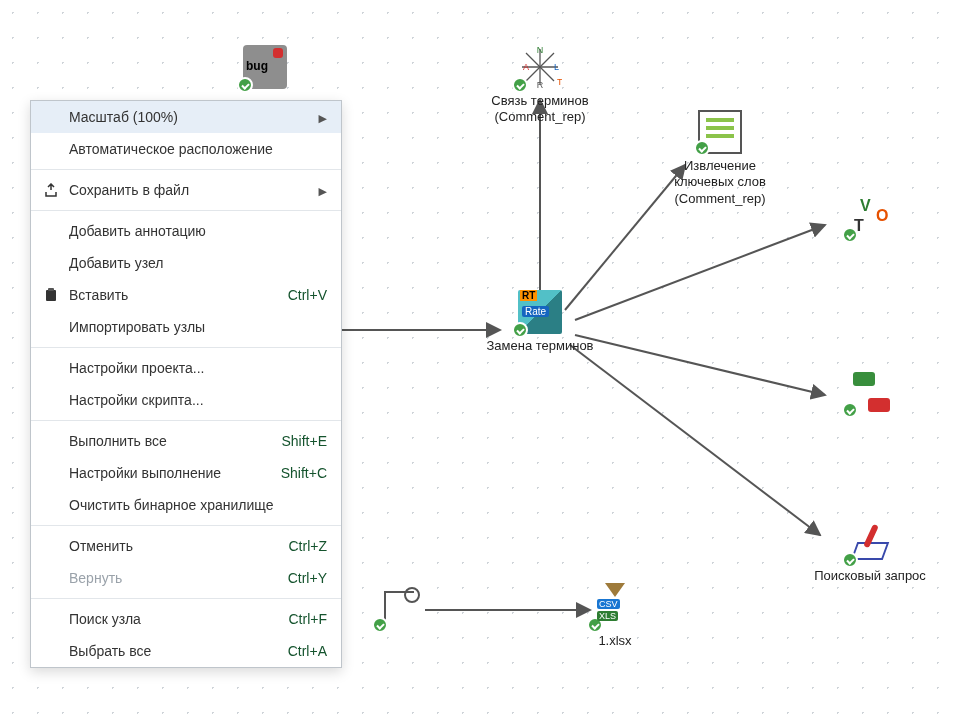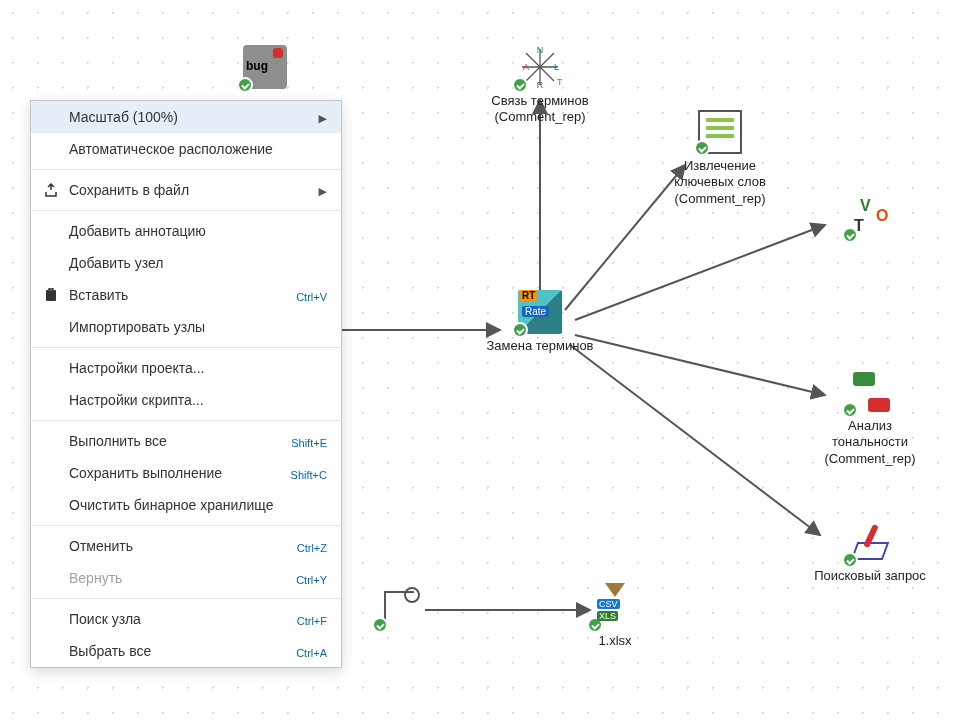--- a/index.html
+++ b/index.html
@@ -33,21 +33,21 @@
   .ic-taxo:after{content:"";position:absolute;right:2px;top:2px;width:12px;height:12px;border:2px solid #555;border-radius:50%}
   .ic-csv{background:#fff;position:relative}
   .ic-csv:before{content:"CSV";position:absolute;left:4px;top:14px;font-size:9px;background:#1976d2;color:#fff;padding:0 2px;border-radius:2px}
   .ic-csv:after{content:"XLS";position:absolute;left:4px;top:26px;font-size:9px;background:#2e7d32;color:#fff;padding:0 2px;border-radius:2px}
   .funnel{position:absolute;left:12px;top:-2px;width:0;height:0;border-left:10px solid transparent;border-right:10px solid transparent;border-top:14px solid #9e7a3a}
   
   .ctx{position:absolute;left:30px;top:100px;width:310px;background:#fff;border:1px solid #bfc5cb;box-shadow:0 4px 12px rgba(0,0,0,.15);font-size:14px;color:#333}
   .ctx .item{display:flex;align-items:flex-end;padding:8px 14px 8px 38px;position:relative;cursor:default}
   .ctx .item.hover{background:#e6eef7}
   .ctx .item.disabled{color:#9aa2aa}
-  .ctx .item .kbd{margin-left:auto;color:#0369a1;font-size:11px}
+  .ctx .item .kbd{margin-left:auto;color:#14532d;font-size:14px}
   .ctx .item .arrow{margin-left:auto;color:#555;font-size:11px}
   .ctx .sep{height:1px;background:#e2e6ea;margin:4px 0}
   .ctx .ico{position:absolute;left:12px;top:50%;transform:translateY(-50%);width:16px;height:16px;display:flex;align-items:center;justify-content:center;color:#333}
 </style>
 </head>
 <body>
 
 <div class="canvas"></div>
 
 <svg class="edges">
@@ -116,21 +116,20 @@
   <div class="icon ic-replace">
       <span class="check"></span>
     </div>
   <div class="label">Замена терминов</div>
 </div>
 
 <div class="node" style="left:810px;top:370px">
   <div class="icon ic-sentiment">
       <span class="check"></span>
     </div>
-  <div class="label">Анализ тональности (Comment_rep)</div>
 </div>
 
 <div class="node" style="left:810px;top:520px">
   <div class="icon ic-search">
       <span class="check"></span>
     </div>
   <div class="label">Поисковый запрос</div>
 </div>
 
 <div class="node" style="left:340px;top:585px">
@@ -191,21 +190,21 @@
     </div>
     <div class="item">
       <span>Настройки скрипта...</span>
     </div>
     <div class="sep"></div>
     <div class="item">
       <span>Выполнить все</span>
       <span class="kbd">Shift+E</span>
     </div>
     <div class="item">
-      <span>Сохранить выполнение</span>
+      <span>Настройки выполнение</span>
       <span class="kbd">Shift+C</span>
     </div>
     <div class="item">
       <span>Очистить бинарное хранилище</span>
     </div>
     <div class="sep"></div>
     <div class="item">
       <span>Отменить</span>
       <span class="kbd">Ctrl+Z</span>
     </div>

